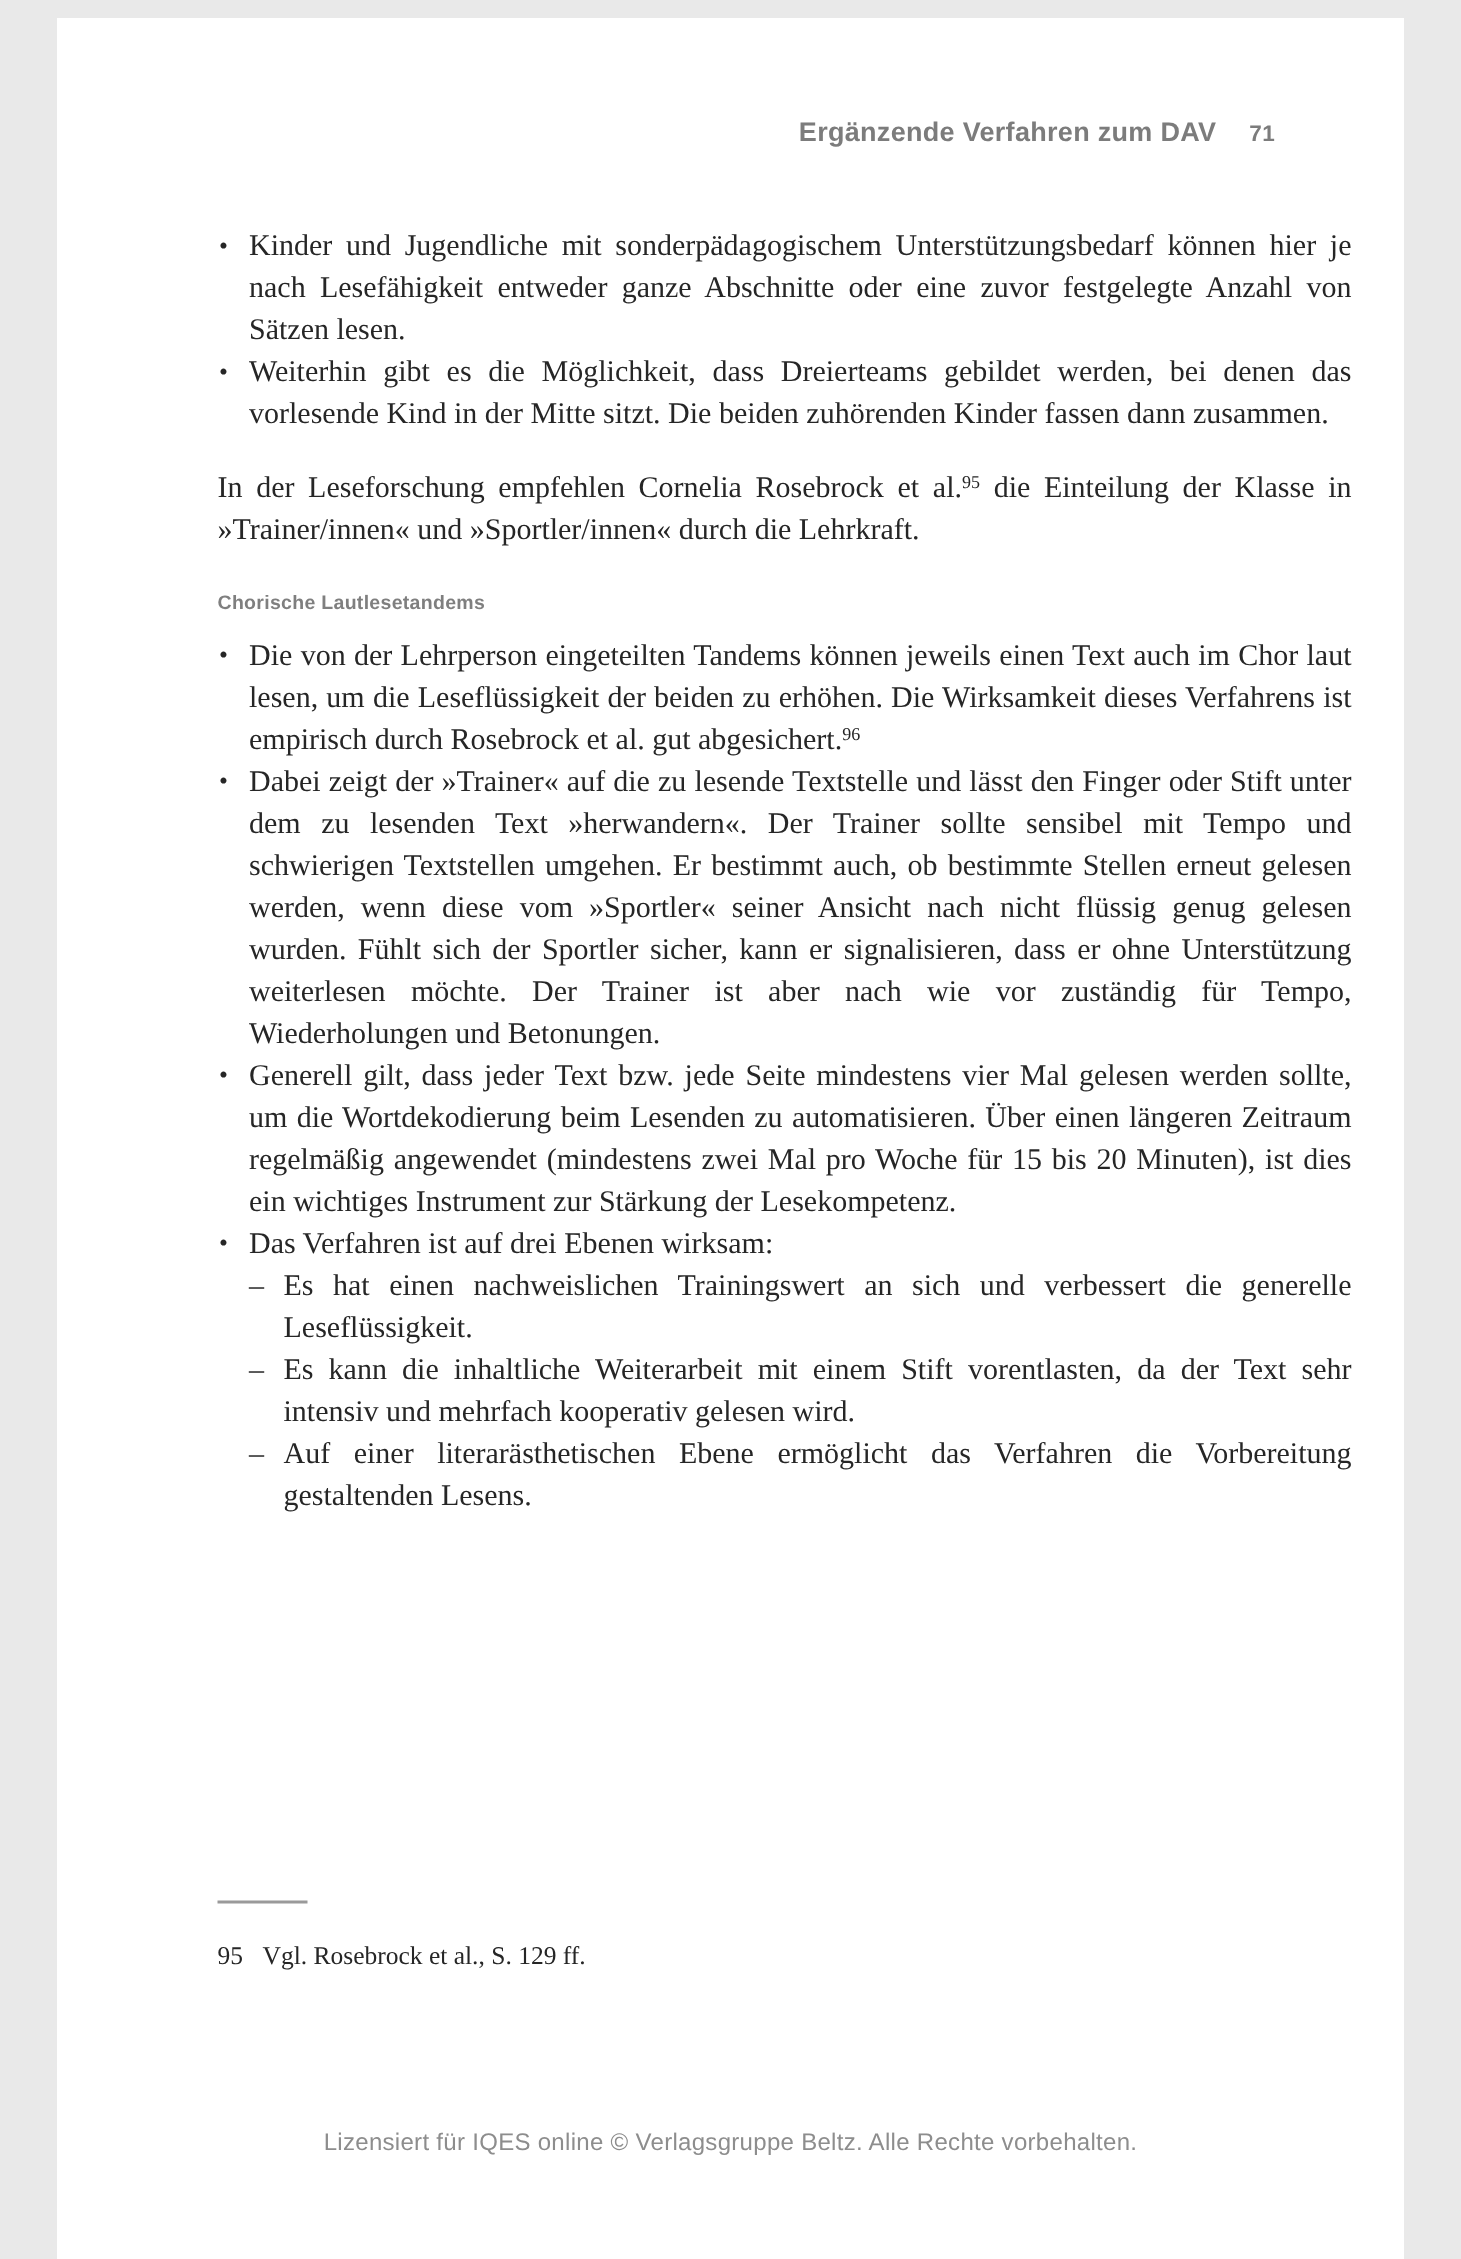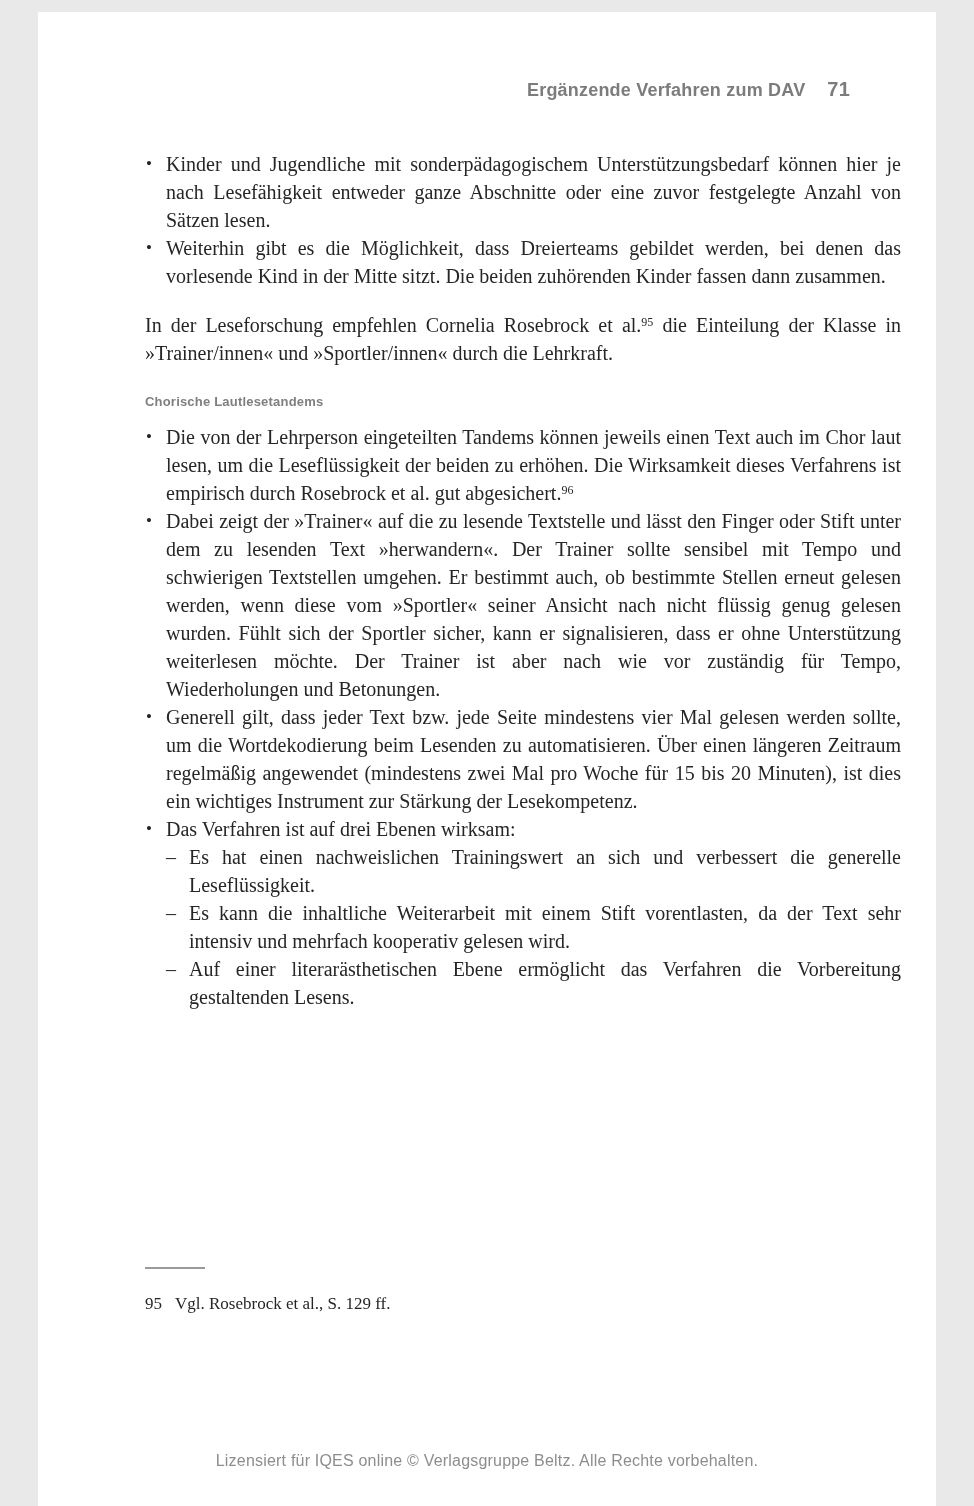--- a/index.html
+++ b/index.html
@@ -21,21 +21,21 @@
     right: 86px;
     display: flex;
     align-items: baseline;
     gap: 22px;
     font-family: "Liberation Sans", "DejaVu Sans", sans-serif;
     font-weight: 700;
     font-size: 18px;
     color: #7c7c7c;
     letter-spacing: 0.2px;
   }
-  .running-head .pagenum { font-size: 20px; }
+  .running-head .pagenum { font-size: 15px; }
   
   .content {
     position: absolute;
     top: 138px;
     left: 107px;
     width: 756px;
     font-size: 20px;
     line-height: 28px;
   }
   ul.bullets { list-style: none; }
@@ -108,21 +108,21 @@
     line-height: 28px;
     color: #262626;
   }
   .fn-num {
     display: inline-block;
     width: 30px;
   }
   
   .license-footer {
     position: absolute;
-    top: 1440px;
+    top: 1408px;
     left: 0;
     width: 100%;
     text-align: center;
     font-family: "Liberation Sans", "DejaVu Sans", sans-serif;
     font-size: 16px;
     color: #8d8d8d;
     letter-spacing: 0.2px;
   }
 </style>
 </head>

